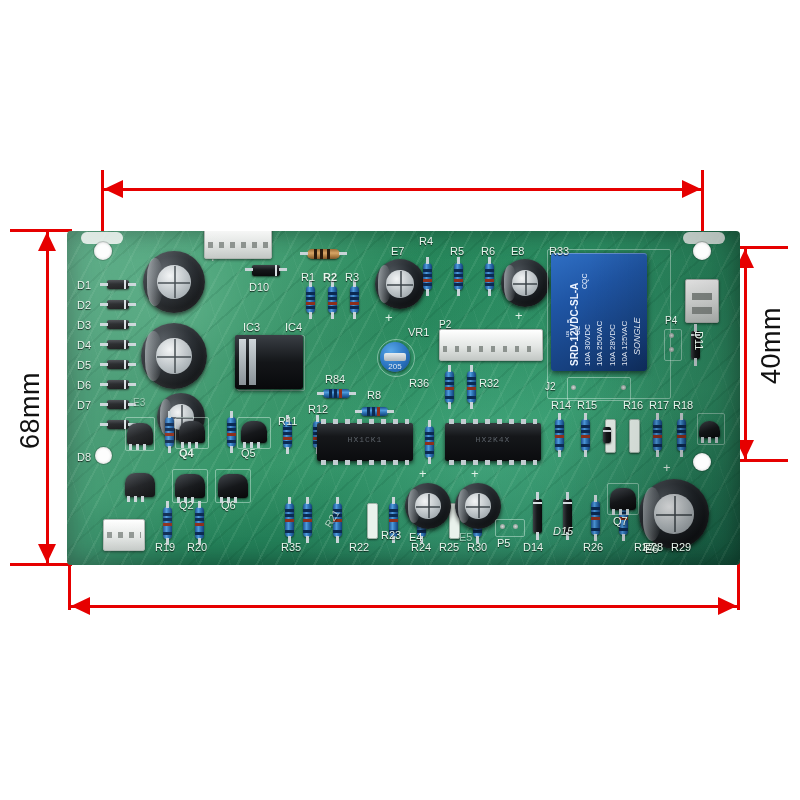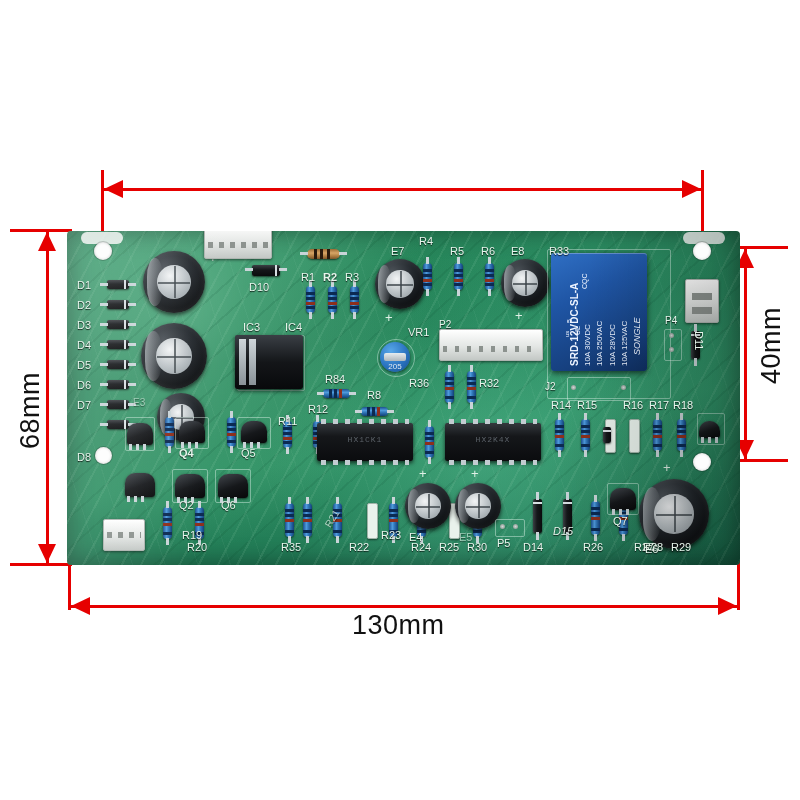--- a/index.html
+++ b/index.html
@@ -170,21 +170,20 @@
   <div class="ext" style="left:701px;top:170px;width:3px;height:80px;"></div>
   <div class="dim-h" style="left:104px;top:188px;width:597px;"></div>
   <div class="arw arw-l" style="left:104px;top:180px;"></div>
   <div class="arw arw-r" style="left:682px;top:180px;"></div>
 
   <div class="ext" style="left:68px;top:545px;width:3px;height:65px;"></div>
   <div class="ext" style="left:737px;top:545px;width:3px;height:65px;"></div>
   <div class="dim-h" style="left:71px;top:605px;width:666px;"></div>
   <div class="arw arw-l" style="left:71px;top:597px;"></div>
   <div class="arw arw-r" style="left:718px;top:597px;"></div>
-  <div class="dimtext" style="left:352px;top:610px;font-size:27px;">130mm</div>
 
   <div class="ext" style="left:10px;top:229px;width:62px;height:3px;"></div>
   <div class="ext" style="left:10px;top:563px;width:62px;height:3px;"></div>
   <div class="dim-v" style="left:46px;top:232px;height:331px;"></div>
   <div class="arw arw-u" style="left:38px;top:232px;"></div>
   <div class="arw arw-d" style="left:38px;top:544px;"></div>
   <div class="dimtext" style="left:-8px;top:395px;font-size:27px;transform:rotate(-90deg);">68mm</div>
 
   <div class="ext" style="left:700px;top:246px;width:88px;height:3px;"></div>
   <div class="ext" style="left:700px;top:459px;width:88px;height:3px;"></div>
@@ -476,21 +475,21 @@
     <div class="lbl" style="left:154px;top:268px;text-align:center;">Q6</div>
 
     <div class="conn part" style="left:36px;top:288px;width:40px;height:30px;">
       <div class="holes" style="top:40%;"></div>
     </div>
 
     <div class="resV part" style="left:96px;top:276px;height:32px;">
         <i></i>
         <b></b>
       </div>
-    <div class="lbl" style="left:88px;top:298px;margin-left:27px;">R19</div>
+    <div class="lbl" style="left:88px;top:310px;">R19</div>
     <div class="resV part" style="left:128px;top:276px;height:32px;">
         <i></i>
         <b></b>
       </div>
     <div class="lbl" style="left:120px;top:310px;">R20</div>
 
     <div class="resV part" style="left:218px;top:272px;height:34px;">
         <i></i>
         <b></b>
       </div>

